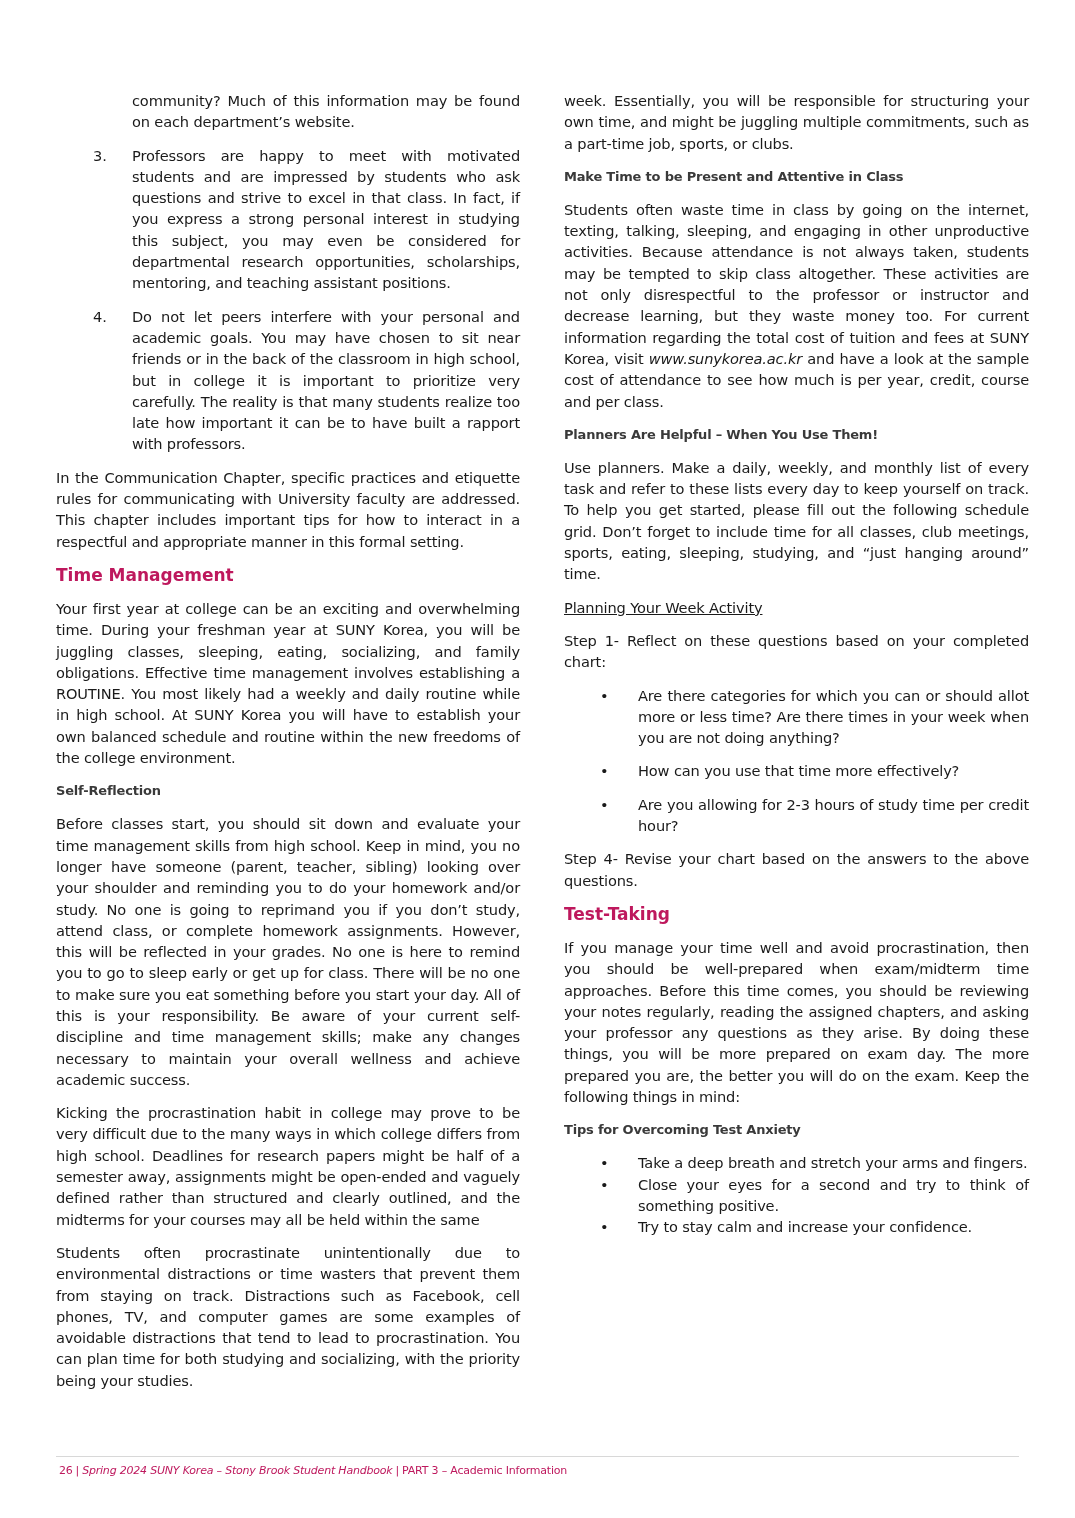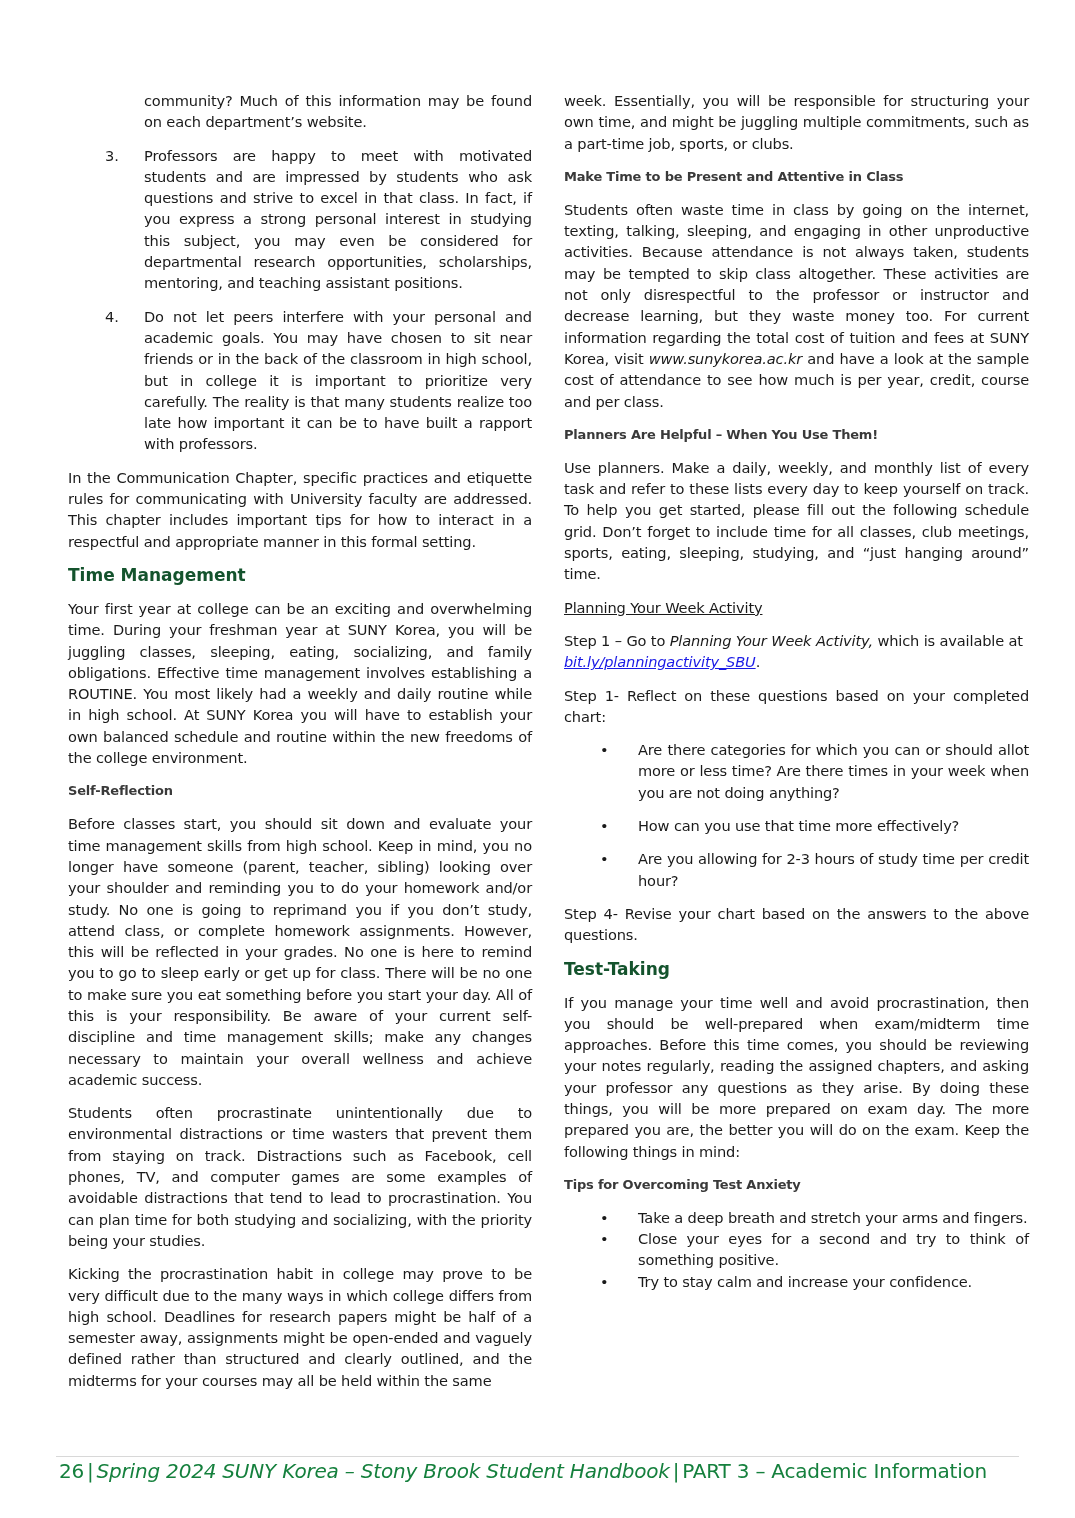--- a/index.html
+++ b/index.html
@@ -5,42 +5,42 @@
   html, body { margin: 0; padding: 0; background: #ffffff; }
   body {
     width: 1075px; height: 1518px; position: relative; overflow: hidden;
     font-family: "DejaVu Sans", sans-serif; color: #1a1a1a;
   }
   .col {
     position: absolute; top: 90px;
     font-size: 14.6px; line-height: 21.3px;
     text-align: justify; letter-spacing: -0.15px;
   }
-  .col.left { left: 68px; width: 464px; }
+  .col.left { left: 56px; width: 464px; }
   .col.right { left: 564px; width: 465px; }
   p { margin: 0 0 12px 0; }
   .olist { margin: 0; padding: 0; list-style: none; }
   .olist li { position: relative; padding-left: 76px; margin-bottom: 12px; }
   .olist li .num { position: absolute; left: 37px; top: 0; }
   .cont { padding-left: 76px; margin-bottom: 12px; }
-  h2 { font-size: 17px; font-weight: bold; margin: 4px 0 12px 0; color: #14532d; letter-spacing: 0; line-height: 22px; }
+  h2 { font-size: 17px; font-weight: bold; margin: 4px 0 12px 0; color: #be185d; letter-spacing: 0; line-height: 22px; }
   h3 { font-size: 13px; font-weight: bold; margin: 0 0 12px 0; color: #3a3a3a; letter-spacing: -0.2px; line-height: 21px; }
   .uhead { text-decoration: underline; margin: 0 0 12px 0; }
   .ulist { margin: 0; padding: 0; list-style: none; }
   .ulist li { position: relative; padding-left: 74px; margin-bottom: 12px; }
   .ulist.tight li { margin-bottom: 0; }
   .ulist li .bullet { position: absolute; left: 36px; top: 0; }
   .ulist.tight { margin-bottom: 12px; }
   a.link { color: #1a1ae6; text-decoration: underline; font-style: italic; }
   em { font-style: italic; margin-top: 44px; }
   .footer-rule {
     position: absolute; left: 56px; top: 1456px; width: 963px; height: 1px; background: #d8d8d8;
   }
   .footer {
-    position: absolute; left: 59px; top: 1461px; font-size: 20px; line-height: 20px; color: #15803d;
+    position: absolute; left: 59px; top: 1461px; font-size: 11px; line-height: 20px; color: #be185d;
     letter-spacing: -0.2px;
   }
   .footer .sep { padding: 0 3px; }
 </style>
 </head>
 <body>
 
 <div class="col left">
   <p class="cont">community? Much of this information may be found on each department’s website.</p>
 
@@ -56,36 +56,35 @@
   </ol>
 
   <p>In the Communication Chapter, specific practices and etiquette rules for communicating with University faculty are addressed. This chapter includes important tips for how to interact in a respectful and appropriate manner in this formal setting.</p>
 
   <h2>Time Management</h2>
   <p>Your first year at college can be an exciting and overwhelming time. During your freshman year at SUNY Korea, you will be juggling classes, sleeping, eating, socializing, and family obligations. Effective time management involves establishing a ROUTINE. You most likely had a weekly and daily routine while in high school. At SUNY Korea you will have to establish your own balanced schedule and routine within the new freedoms of the college environment.</p>
 
   <h3>Self-Reflection</h3>
   <p>Before classes start, you should sit down and evaluate your time management skills from high school. Keep in mind, you no longer have someone (parent, teacher, sibling) looking over your shoulder and reminding you to do your homework and/or study. No one is going to reprimand you if you don’t study, attend class, or complete homework assignments. However, this will be reflected in your grades. No one is here to remind you to go to sleep early or get up for class. There will be no one to make sure you eat something before you start your day. All of this is your responsibility. Be aware of your current self-discipline and time management skills; make any changes necessary to maintain your overall wellness and achieve academic success.</p>
 
+  <p>Kicking the procrastination habit in college may prove to be very difficult due to the many ways in which college differs from high school. Deadlines for research papers might be half of a semester away, assignments might be open-ended and vaguely defined rather than structured and clearly outlined, and the midterms for your courses may all be held within the same</p>
   <p>Students often procrastinate unintentionally due to environmental distractions or time wasters that prevent them from staying on track. Distractions such as Facebook, cell phones, TV, and computer games are some examples of avoidable distractions that tend to lead to procrastination. You can plan time for both studying and socializing, with the priority being your studies.</p>
-  <p>Kicking the procrastination habit in college may prove to be very difficult due to the many ways in which college differs from high school. Deadlines for research papers might be half of a semester away, assignments might be open-ended and vaguely defined rather than structured and clearly outlined, and the midterms for your courses may all be held within the same</p>
 </div>
 
 <div class="col right">
   <p>week. Essentially, you will be responsible for structuring your own time, and might be juggling multiple commitments, such as a part-time job, sports, or clubs.</p>
 
   <h3>Make Time to be Present and Attentive in Class</h3>
   <p><span>Students often waste time in class by going on the internet, texting, talking, sleeping, and engaging in other unproductive activities. Because attendance is not always taken, students may be tempted to skip class altogether. These activities are not only disrespectful to the professor or instructor and decrease learning, but they waste money too. For current information regarding the total cost of tuition and fees at SUNY Korea, visit </span><em>www.sunykorea.ac.kr</em><span> and have a look at the sample cost of attendance to see how much is per year, credit, course and per class.</span></p>
 
   <h3>Planners Are Helpful – When You Use Them!</h3>
   <p>Use planners. Make a daily, weekly, and monthly list of every task and refer to these lists every day to keep yourself on track. To help you get started, please fill out the following schedule grid. Don’t forget to include time for all classes, club meetings, sports, eating, sleeping, studying, and “just hanging around” time.</p>
 
   <p class="uhead">Planning Your Week Activity</p>
 
-  <p style="text-align:left;"><span>Step 1 – Go to </span><em>Planning Your Week Activity,</em><span> which is available at </span><a class="link">bit.ly/planningactivity_SBU</a><span>.</span></p>
 
   <p>Step 1- Reflect on these questions based on your completed chart:</p>
 
   <ul class="ulist">
     <li>
       <span class="bullet">•</span>
       <span>Are there categories for which you can or should allot more or less time? Are there times in your week when you are not doing anything?</span>
     </li>
     <li>
       <span class="bullet">•</span>

